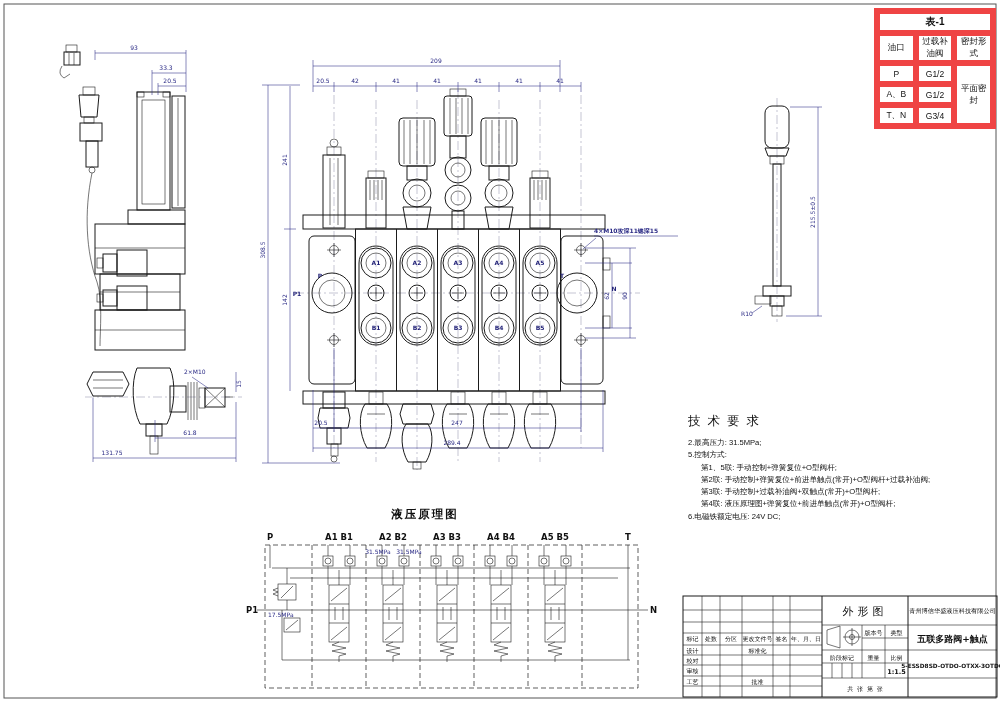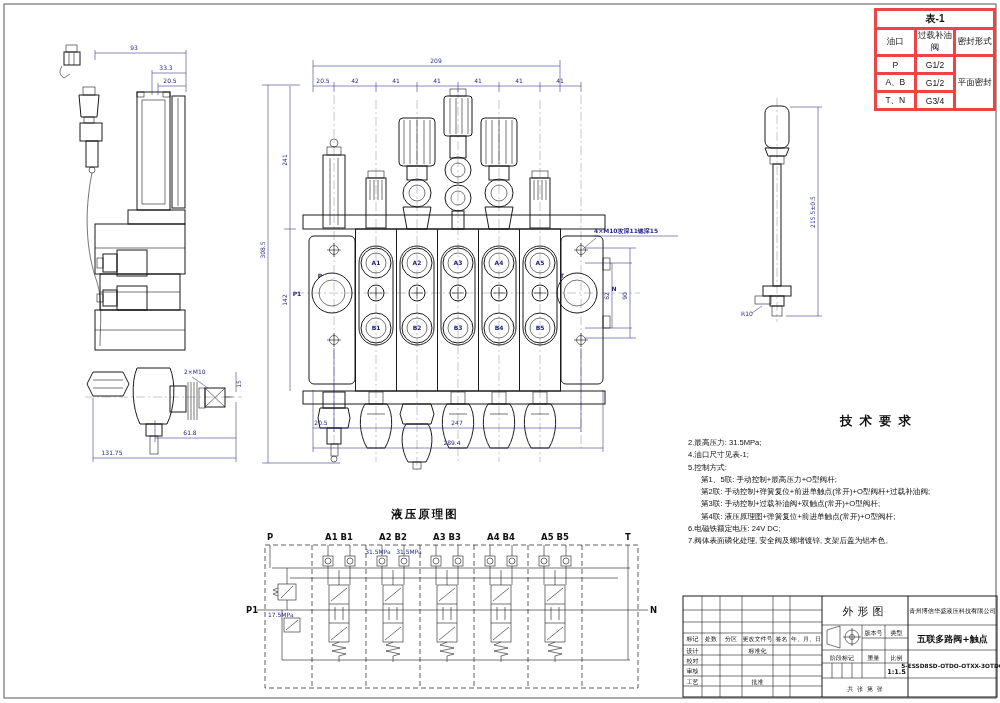--- a/index.html
+++ b/index.html
@@ -11,24 +11,24 @@
   .lt{stroke:#1b1b1b;stroke-width:.6;fill:none}
   .dm{stroke:#2a2a85;stroke-width:.55;fill:none}
   .dsh{stroke:#1b1b1b;stroke-width:.7;fill:none;stroke-dasharray:5 3}
   .cl{stroke:#8a8aa6;stroke-width:.5;fill:none;stroke-dasharray:9 3 2 3}
   text.dt{fill:#2a2a85;font-size:6px}
   text.pt{fill:#1c1c74;font-size:6px;font-weight:bold}
   text.bt{fill:#101010}
   text.tbt{fill:#101010;font-size:6px}
   .ovl{position:absolute}
   table.t1{border-collapse:collapse;font-size:8.5px;color:#111;text-align:center;table-layout:fixed}
-  .t1 td{border:3px solid #ef4444;height:15px;padding:0 0;overflow:hidden}
+  .t1 td{border:6px solid #ef4444;height:15px;padding:0 0;overflow:hidden}
   .t1 td.tt{font-size:10px;font-weight:bold;height:16px}
   .tech{color:#101010}
-  .tech-title{font-size:12.5px;font-weight:bold;letter-spacing:7px;text-align:right;width:230px;margin:0 0 7px 0}
+  .tech-title{font-size:12.5px;font-weight:normal;letter-spacing:7px;text-align:left;width:230px;margin:0 0 7px 0}
   .tech-line{font-size:7.6px;line-height:12.3px;white-space:nowrap}
   .ind{padding-left:13px}
 </style>
 </head>
 <body>
 
 <div class="sheet">
 
 <svg width="1000" height="703" viewBox="0 0 1000 703">
   <defs>
@@ -447,23 +447,21 @@
       <td>T、N</td>
       <td>G3/4</td>
     </tr>
   </tbody>
       </table>
 </div>
 
 <div class="ovl tech" style="left:688px;top:413px;width:306px">
   <div class="tech-title">技术要求</div>
   <div class="tech-line">2.最高压力: 31.5MPa;</div>
-  <div class="tech-line">4.油口尺寸见表-1;</div>
   <div class="tech-line">5.控制方式:</div>
-  <div class="tech-line ind">第1、5联: 手动控制+最高压力+O型阀杆;</div>
+  <div class="tech-line ind">第1、5联: 手动控制+弹簧复位+O型阀杆;</div>
   <div class="tech-line ind">第2联: 手动控制+弹簧复位+前进单触点(常开)+O型阀杆+过载补油阀;</div>
   <div class="tech-line ind">第3联: 手动控制+过载补油阀+双触点(常开)+O型阀杆;</div>
   <div class="tech-line ind">第4联: 液压原理图+弹簧复位+前进单触点(常开)+O型阀杆;</div>
   <div class="tech-line">6.电磁铁额定电压: 24V DC;</div>
-  <div class="tech-line">7.阀体表面磷化处理, 安全阀及螺堵镀锌, 支架后盖为铝本色。</div>
 </div>
 
 </div>
 
 </body></html>

